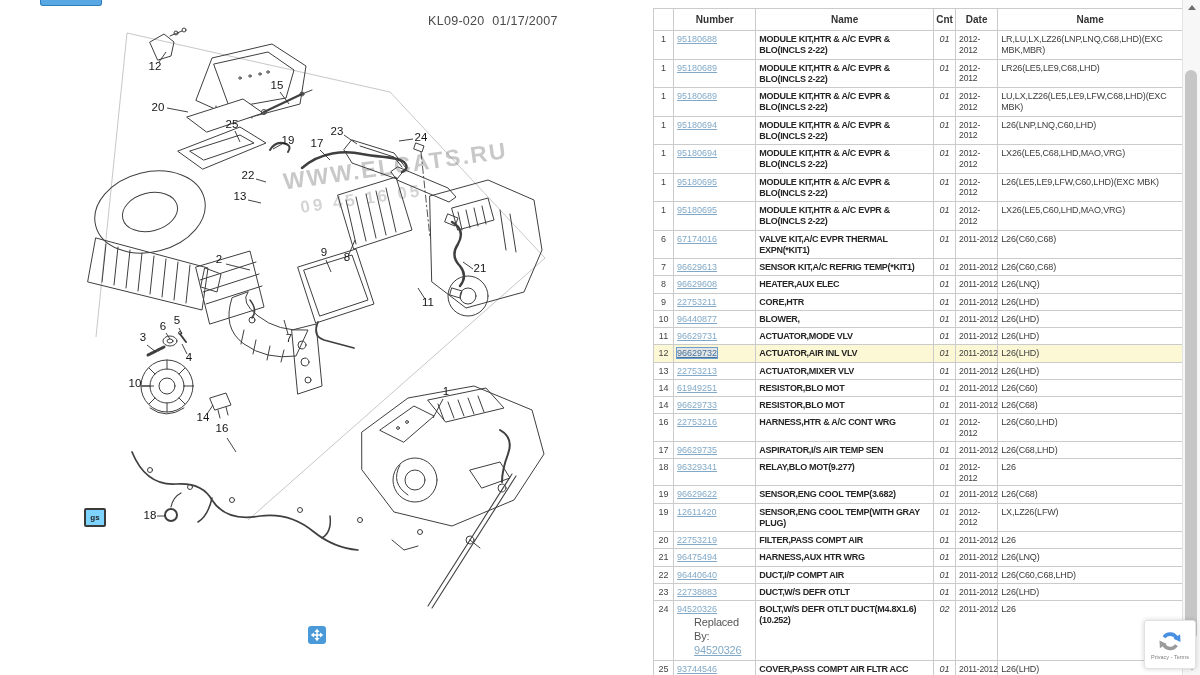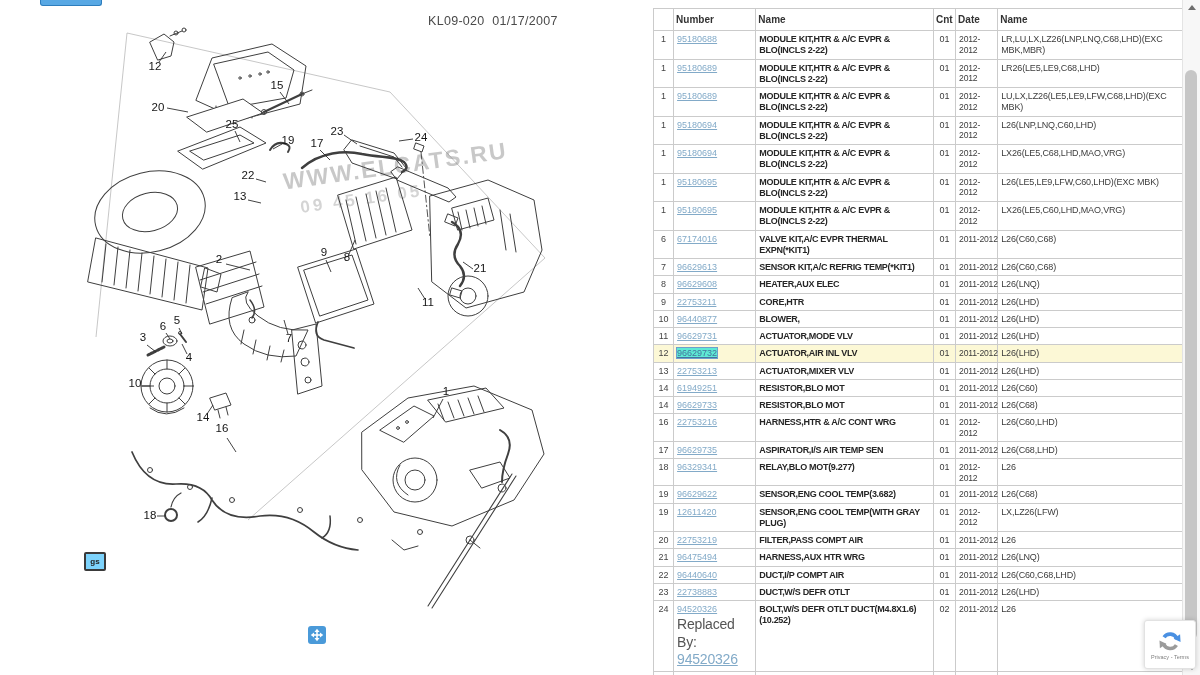--- a/index.html
+++ b/index.html
@@ -11,40 +11,40 @@
     border:1px solid #2d7dbd;border-top:none;border-radius:0 0 3px 3px;}
 
   
   .diagram-code{position:absolute;left:428px;top:14px;font-size:12.5px;color:#4a4a4a;
     white-space:pre;letter-spacing:.3px;}
 
   .diagram-svg{position:absolute;left:0;top:0;}
 
   .gs-badge{position:absolute;left:84px;top:508px;width:18px;height:15px;border:2px solid #3a3a3a;
     border-radius:2px;font-size:8px;font-weight:bold;color:#222;display:flex;align-items:center;
-    justify-content:center;background:#7dd3fc;margin-top:44px;}
+    justify-content:center;background:#7dd3fc;}
 
   .pan-btn{position:absolute;left:308px;top:626px;width:18px;height:18px;background:#4a9ad9;
     border-radius:3px;display:flex;align-items:center;justify-content:center;cursor:pointer;}
 
   
   .table-wrap{position:absolute;left:653px;top:8px;width:530px;}
   table.parts{border-collapse:collapse;width:100%;table-layout:fixed;color:#3c3c3c;}
   .parts th,.parts td{border:1px solid #cbcbcb;vertical-align:top;}
-  .parts th{font-size:10px;font-weight:bold;color:#333;text-align:left;padding:5px 2px;background:#fff;}
+  .parts th{font-size:10px;font-weight:bold;color:#333;text-align:center;padding:5px 2px;background:#fff;}
   .parts td{padding:3px 3px 2px 3px;font-size:9px;line-height:1.25;}
   td.c-ref{text-align:center;color:#444;padding-left:1px;padding-right:1px;}
   td.c-num a{color:#82aac8;text-decoration:underline;cursor:pointer;}
   td.c-name{font-weight:bold;color:#262626;font-size:9px;letter-spacing:-.3px;margin-top:24px;}
-  td.c-cnt{text-align:center;}
+  td.c-cnt{text-align:center;font-style:italic;}
   td.c-date{white-space:pre;letter-spacing:-.2px;font-size:8.6px;}
   td.c-usage{letter-spacing:-.15px;}
   tr.hl td{background:#fcf8d6;}
-  a.sel{background:#5eead4;color:#44749e !important;outline:1px solid #6d9fce;}
-  .replaced{font-size:14px;color:#555;font-weight:normal;margin-top:1px;letter-spacing:-.2px;}
+  a.sel{background:#e5e5e5;color:#44749e !important;outline:1px solid #6d9fce;}
+  .replaced{font-size:11px;color:#555;font-weight:normal;margin-top:1px;letter-spacing:-.2px;margin-left:17px;}
   .replaced a{color:#82aac8;text-decoration:underline;}
 
   
   .scrollbar{position:absolute;right:0;top:0;width:17px;height:675px;background:#f7f7f7;
     border-left:1px solid #e4e4e4;}
   .sb-btn{position:absolute;left:0;width:17px;height:15px;display:flex;align-items:center;
     justify-content:center;cursor:pointer;}
   .sb-up{top:0;} .sb-down{bottom:0;}
   .tri-up{width:0;height:0;border-left:4px solid transparent;border-right:4px solid transparent;
     border-bottom:5px solid #6e6e6e;}

